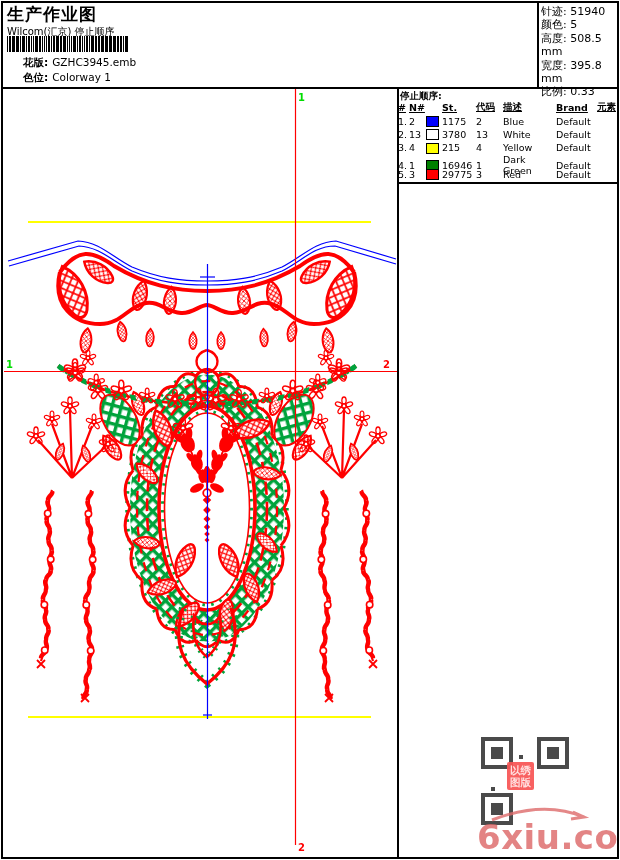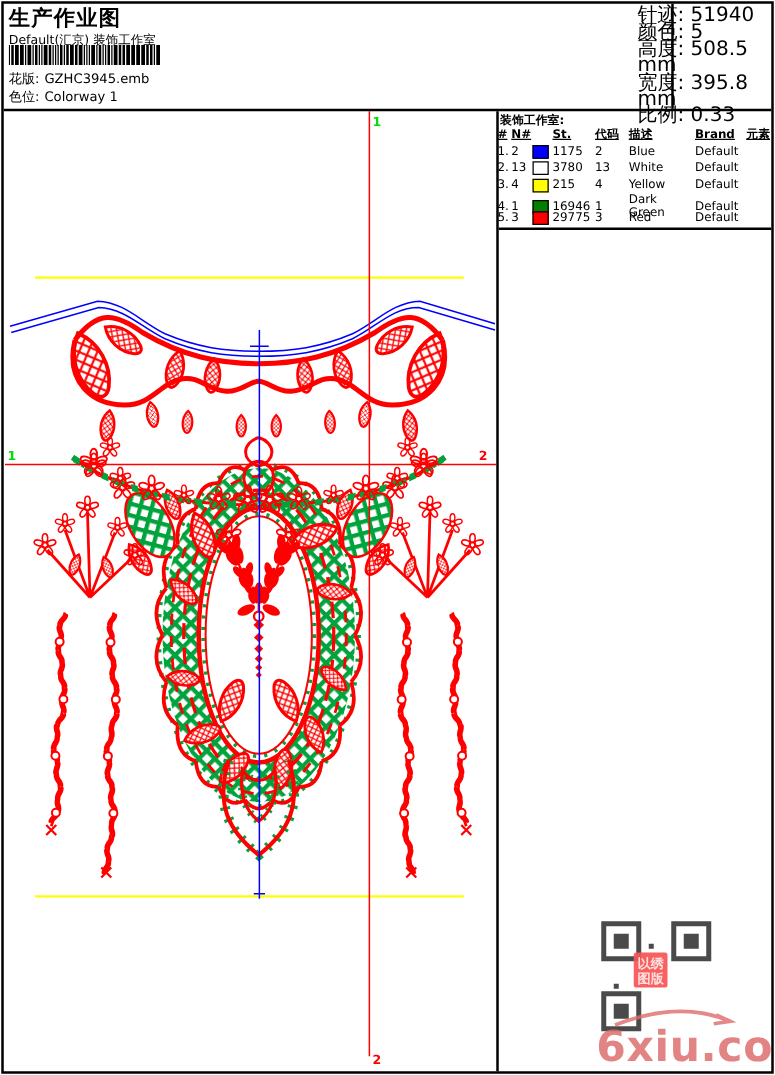--- a/index.html
+++ b/index.html
@@ -4,22 +4,22 @@
 <style>
   html,body{margin:0;padding:0;background:#888;}
   .page{position:relative;width:620px;height:860px;background:#fff;overflow:hidden;
         font-family:"DejaVu Sans","Liberation Sans",sans-serif;color:#000;}
   .abs{position:absolute;}
   .frame{position:absolute;left:1px;top:1px;right:1px;bottom:1px;border:2px solid #000;}
   .line{position:absolute;background:#000;}
   .title{left:7px;top:3px;font-size:17px;font-weight:bold;letter-spacing:1px;}
   .studio{left:7px;top:25px;font-size:10px;}
   .meta{left:7px;font-size:10.5px;}
-  .meta b{font-weight:normal;margin-right:4px;}
-  .stats{left:510px;top:5px;font-size:16px;line-height:13.4px;}
+  .meta b{font-weight:bold;margin-right:4px;margin-left:16px;}
+  .stats{left:541px;top:5px;font-size:11px;line-height:13.4px;}
   .stats .lb{display:inline-block;}
   .stoptitle{left:400px;top:90px;font-size:9.5px;font-weight:600;}
   .ct{left:398px;width:219px;display:grid;font-size:9.5px;
       grid-template-columns:11px 17px 16px 34px 27px 53px 41px 20px;align-items:center;}
   .ct.hd{top:101px;font-weight:bold;}
   .ct.hd span{text-decoration:underline;}
   .ct .r{text-align:left;padding-right:3px;}
   .ctrow{height:13.3px;}
   .sw{width:11px;height:9px;border:1px solid #000;margin-top:1px;}
   svg text{font-family:"DejaVu Sans","Liberation Sans",sans-serif;}
@@ -382,21 +382,21 @@
     <text x="477" y="849" font-size="34" font-weight="bold" fill="#dd6a6a" opacity="0.82" letter-spacing="0.5">6xiu.com</text>
   </svg>
 
   <div class="frame"></div>
   <div class="line" style="left:3px;top:87px;width:614px;height:2px;"></div>
   <div class="line" style="left:537px;top:3px;width:2px;height:84px;"></div>
   <div class="line" style="left:397px;top:89px;width:2px;height:768px;"></div>
   <div class="line" style="left:399px;top:182px;width:218px;height:2px;"></div>
 
   <div class="abs title">生产作业图</div>
-  <div class="abs studio">Default(汇京) 装饰工作室</div>
+  <div class="abs studio">Wilcom(汇京) 停止顺序</div>
   <svg id="barcode" class="abs" style="left:7px;top:36px;" width="124" height="17" viewBox="0 0 124 17">
       <rect x="0" y="0" width="1" height="16" fill="#000"></rect>
       <rect x="2" y="0" width="2" height="16" fill="#000"></rect>
       <rect x="5" y="0" width="3" height="16" fill="#000"></rect>
       <rect x="9" y="0" width="3" height="16" fill="#000"></rect>
       <rect x="13" y="0" width="1" height="16" fill="#000"></rect>
       <rect x="15" y="0" width="3" height="16" fill="#000"></rect>
       <rect x="19" y="0" width="1" height="16" fill="#000"></rect>
       <rect x="21" y="0" width="2" height="16" fill="#000"></rect>
       <rect x="24" y="0" width="1" height="16" fill="#000"></rect>
@@ -441,21 +441,21 @@
     <b>色位:</b><span>Colorway 1</span>
   </div>
   <div class="abs stats" id="stats">
       <div><span class="lb">针迹:</span> <span>51940</span></div>
       <div><span class="lb">颜色:</span> <span>5</span></div>
       <div><span class="lb">高度:</span> <span>508.5 mm</span></div>
       <div><span class="lb">宽度:</span> <span>395.8 mm</span></div>
       <div><span class="lb">比例:</span> <span>0.33</span></div>
     </div>
 
-  <div class="abs stoptitle">装饰工作室:</div>
+  <div class="abs stoptitle">停止顺序:</div>
   <div class="abs ct hd" id="ct-head">
       <div><span>#</span></div>
       <div><span>N#</span></div>
       <div></div>
       <div class="r"><span>St.</span></div>
       <div class="r"><span>代码</span></div>
       <div><span>描述</span></div>
       <div><span>Brand</span></div>
       <div><span>元素</span></div>
     </div>

